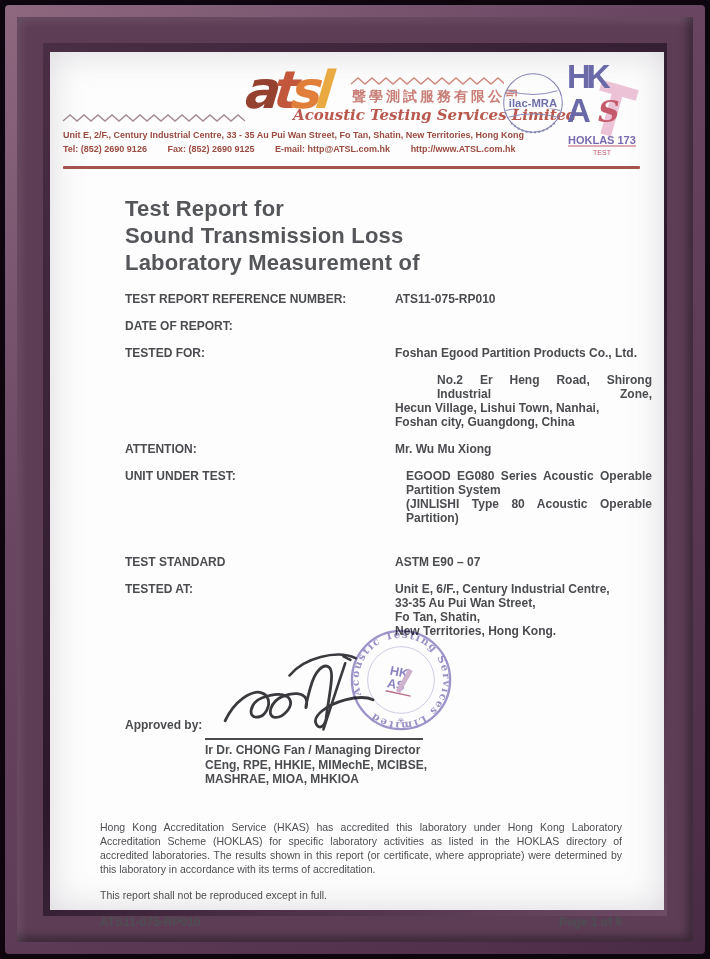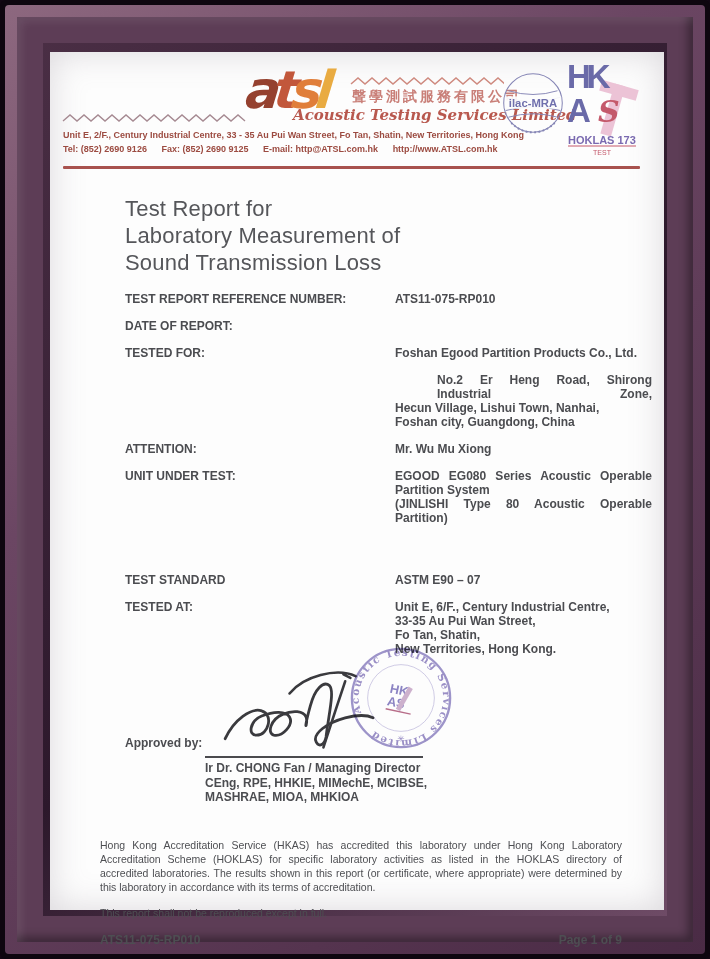--- a/index.html
+++ b/index.html
@@ -64,44 +64,44 @@
     font-size: 15px; color: #b8584e; white-space: nowrap;
   }
   .hq-address {
     position: absolute; left: 13px; top: 78px; width: 450px;
     font-size: 9px; font-weight: bold; color: #9c4b41; white-space: nowrap;
   }
   .hq-contact {
     position: absolute; left: 13px; top: 92px; width: 460px;
     font-size: 9px; font-weight: bold; color: #9c4b41; white-space: nowrap;
   }
-  .hq-contact span { margin-right: 12px; text-align: center; }
+  .hq-contact span { margin-right: 18px; text-align: center; }
 
   .ilac-badge { position: absolute; left: 450px; top: 18px; }
   .hkas-badge { position: absolute; left: 516px; top: 8px; }
 
   .header-rule {
     margin: 0 24px 0 13px; height: 3px; background: #a8524e; border-radius: 1px;
   }
 
   
   .report-title {
     margin: 26px 0 16px 75px;
-    font-size: 22px; line-height: 27px; font-weight: normal; color: #55565a;
+    font-size: 22px; line-height: 27px; font-weight: bold; color: #55565a;
     letter-spacing: .2px;
   }
 
   
   .fields { margin-left: 75px; margin-right: 52px; }
   .row { display: grid; grid-template-columns: 230px 257px; margin-bottom: 13px; gap: 40px; }
   .row .label { font-size: 12px; font-weight: bold; color: #4b4c50; }
   .row .value { font-size: 12px; font-weight: bold; color: #4b4c50; line-height: 14px; }
-  .row .value .just { text-align: justify; }
+  .row .value .just { text-align: justify; margin-left: 11px; }
   .row .value .stretch { text-align: justify; text-align-last: justify; padding-left: 42px; }
-  .row.gap-top { margin-top: 48px; }
+  .row.gap-top { margin-top: 30px; }
 
   
   .sig-block { position: relative; height: 148px; margin: 20px 52px 0 75px; }
   .approved-by { position: absolute; left: 0; top: 60px; font-size: 12px; font-weight: 600; color: #4b4c50; }
   .sig-line { position: absolute; left: 80px; top: 80px; width: 218px; border-top: 2px solid #4a4a4e; }
   .sig-svg { position: absolute; left: 88px; top: -16px; }
   .stamp { position: absolute; left: 222px; top: -32px; mix-blend-mode: multiply; opacity: .88; }
   .sig-names { position: absolute; left: 80px; top: 85px; font-size: 12px; font-weight: bold; color: #4b4c50; line-height: 14.5px; }
 
   
@@ -177,22 +177,22 @@
         <text x="2" y="84" font-family="Liberation Sans, sans-serif" font-size="11" font-weight="bold" fill="#7a6ab0">HOKLAS 173</text>
         <line x1="2" y1="86" x2="70" y2="86" stroke="#c4596b" stroke-width="1"></line>
         <text x="36" y="95" text-anchor="middle" font-family="Liberation Sans, sans-serif" font-size="7" fill="#c4596b">TEST</text>
       </svg>
     </div>
 
     <div class="header-rule"></div>
 
     <div class="report-title">
       <div>Test Report for</div>
+      <div>Sound Transmission Loss</div>
       <div>Laboratory Measurement of</div>
-      <div>Sound Transmission Loss</div>
     </div>
 
     <div class="fields">
 
       <div class="row">
         <div class="label">TEST REPORT REFERENCE NUMBER:</div>
         <div class="value">ATS11-075-RP010</div>
       </div>
 
       <div class="row">

